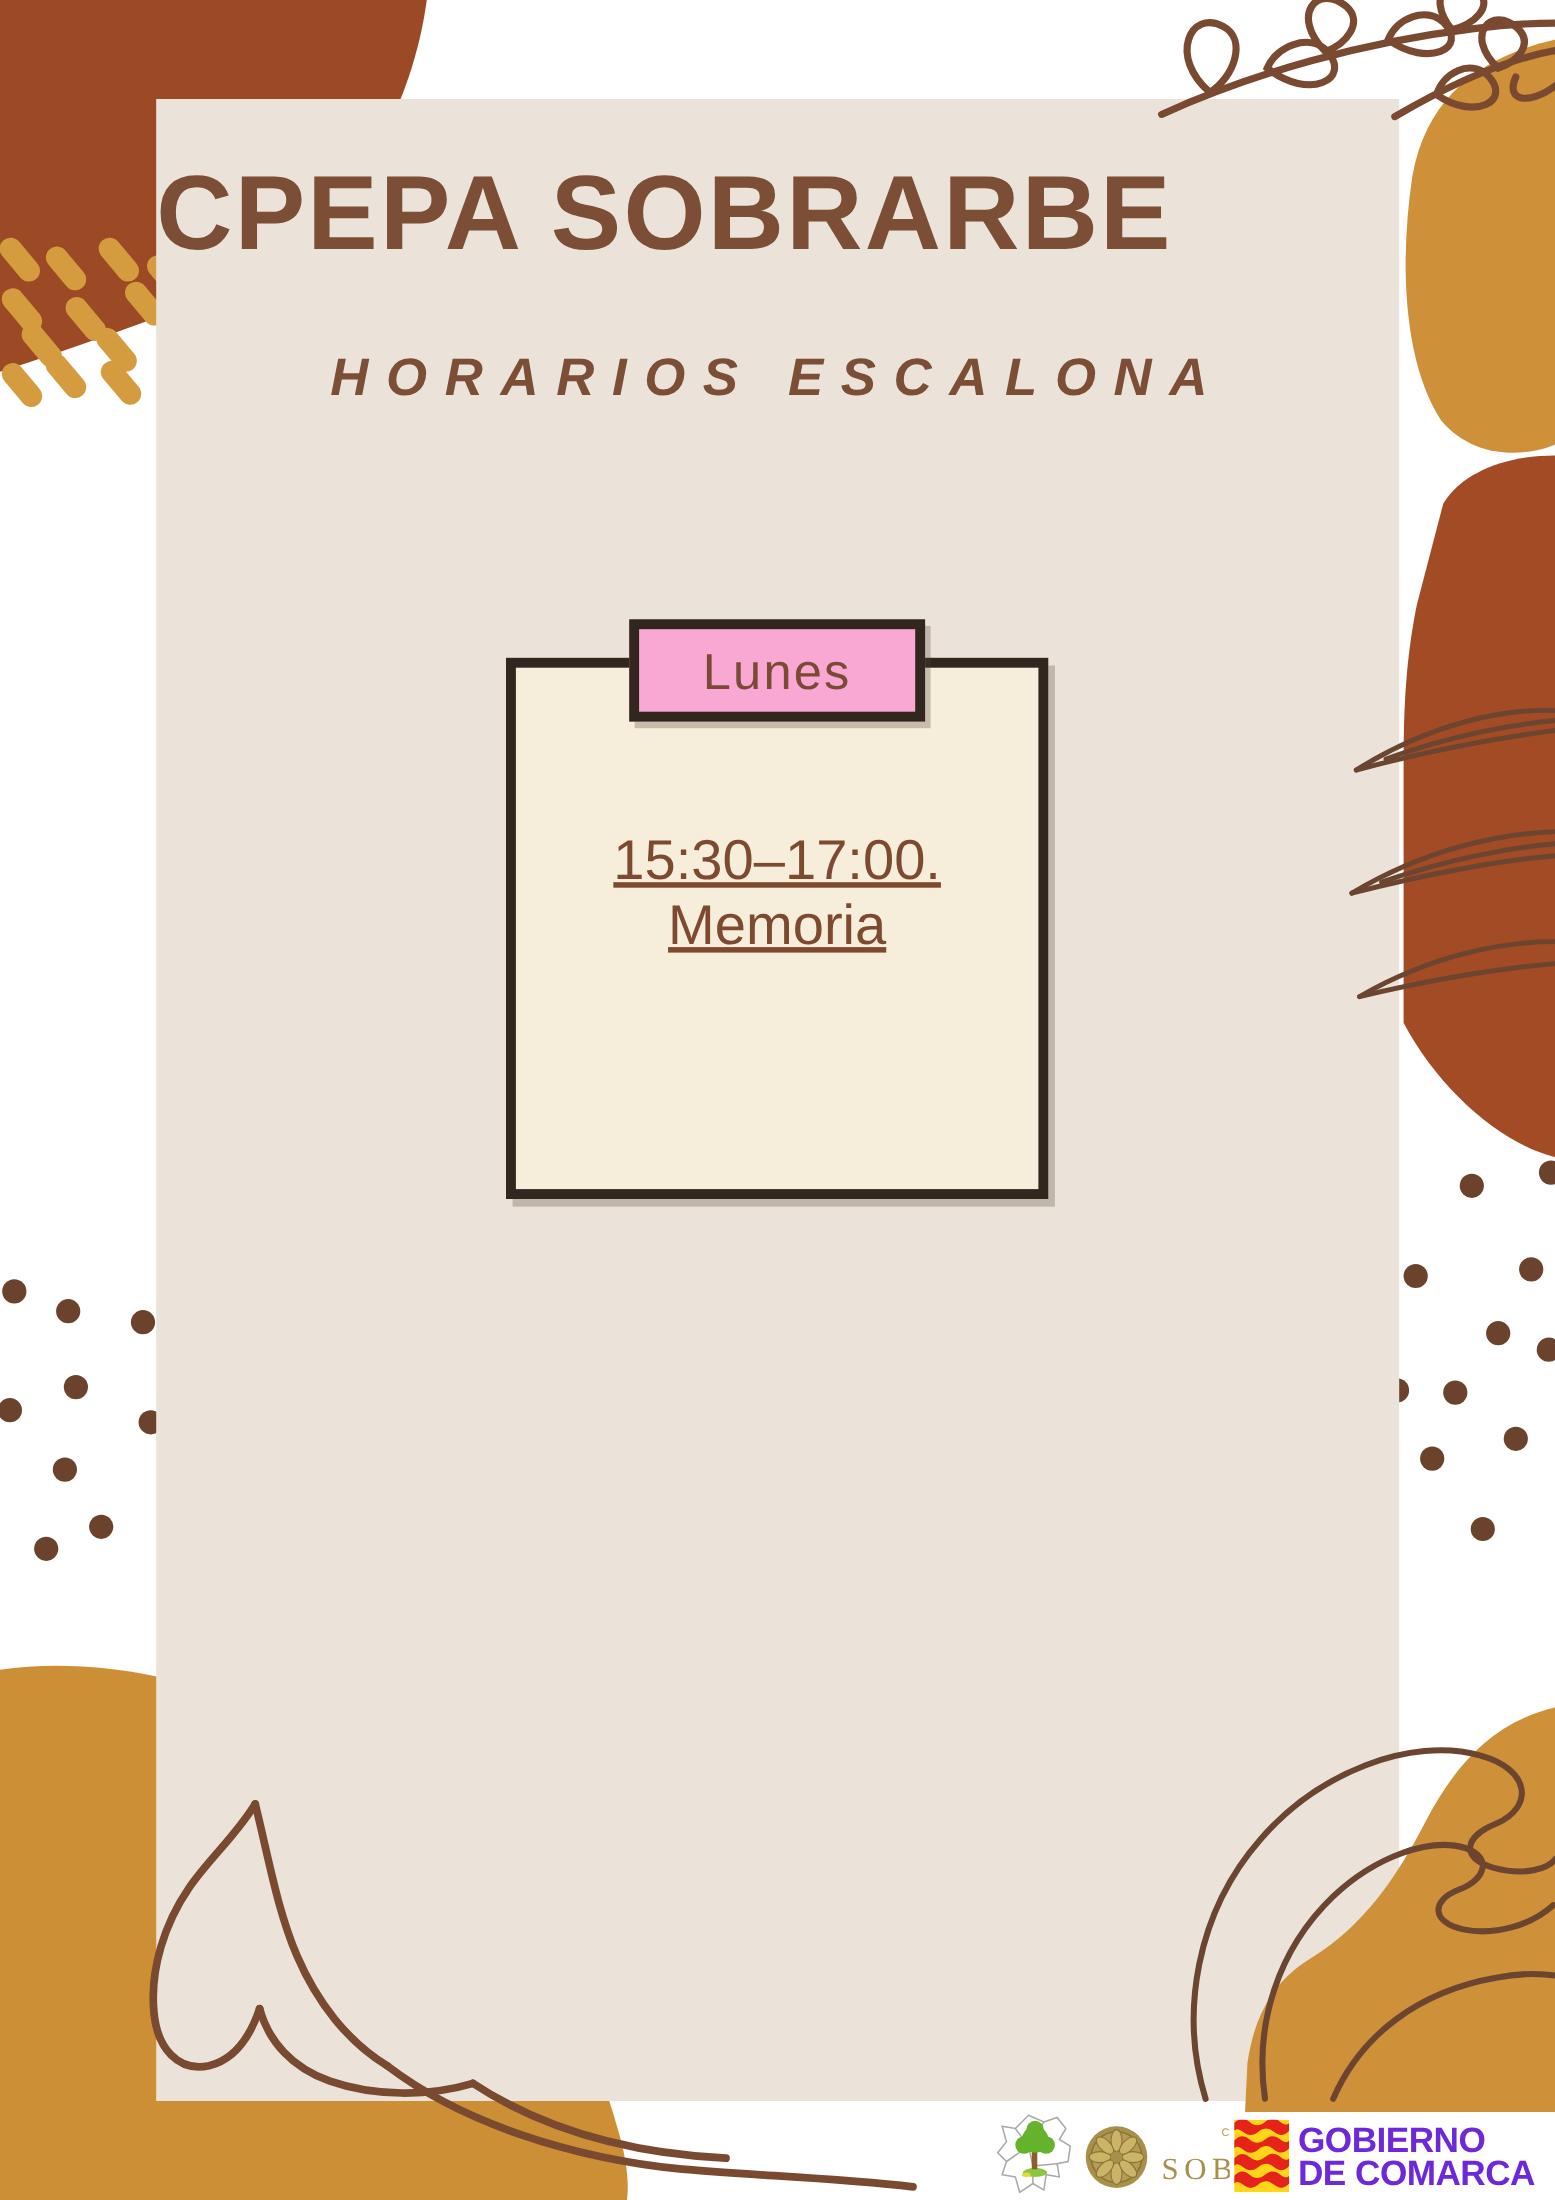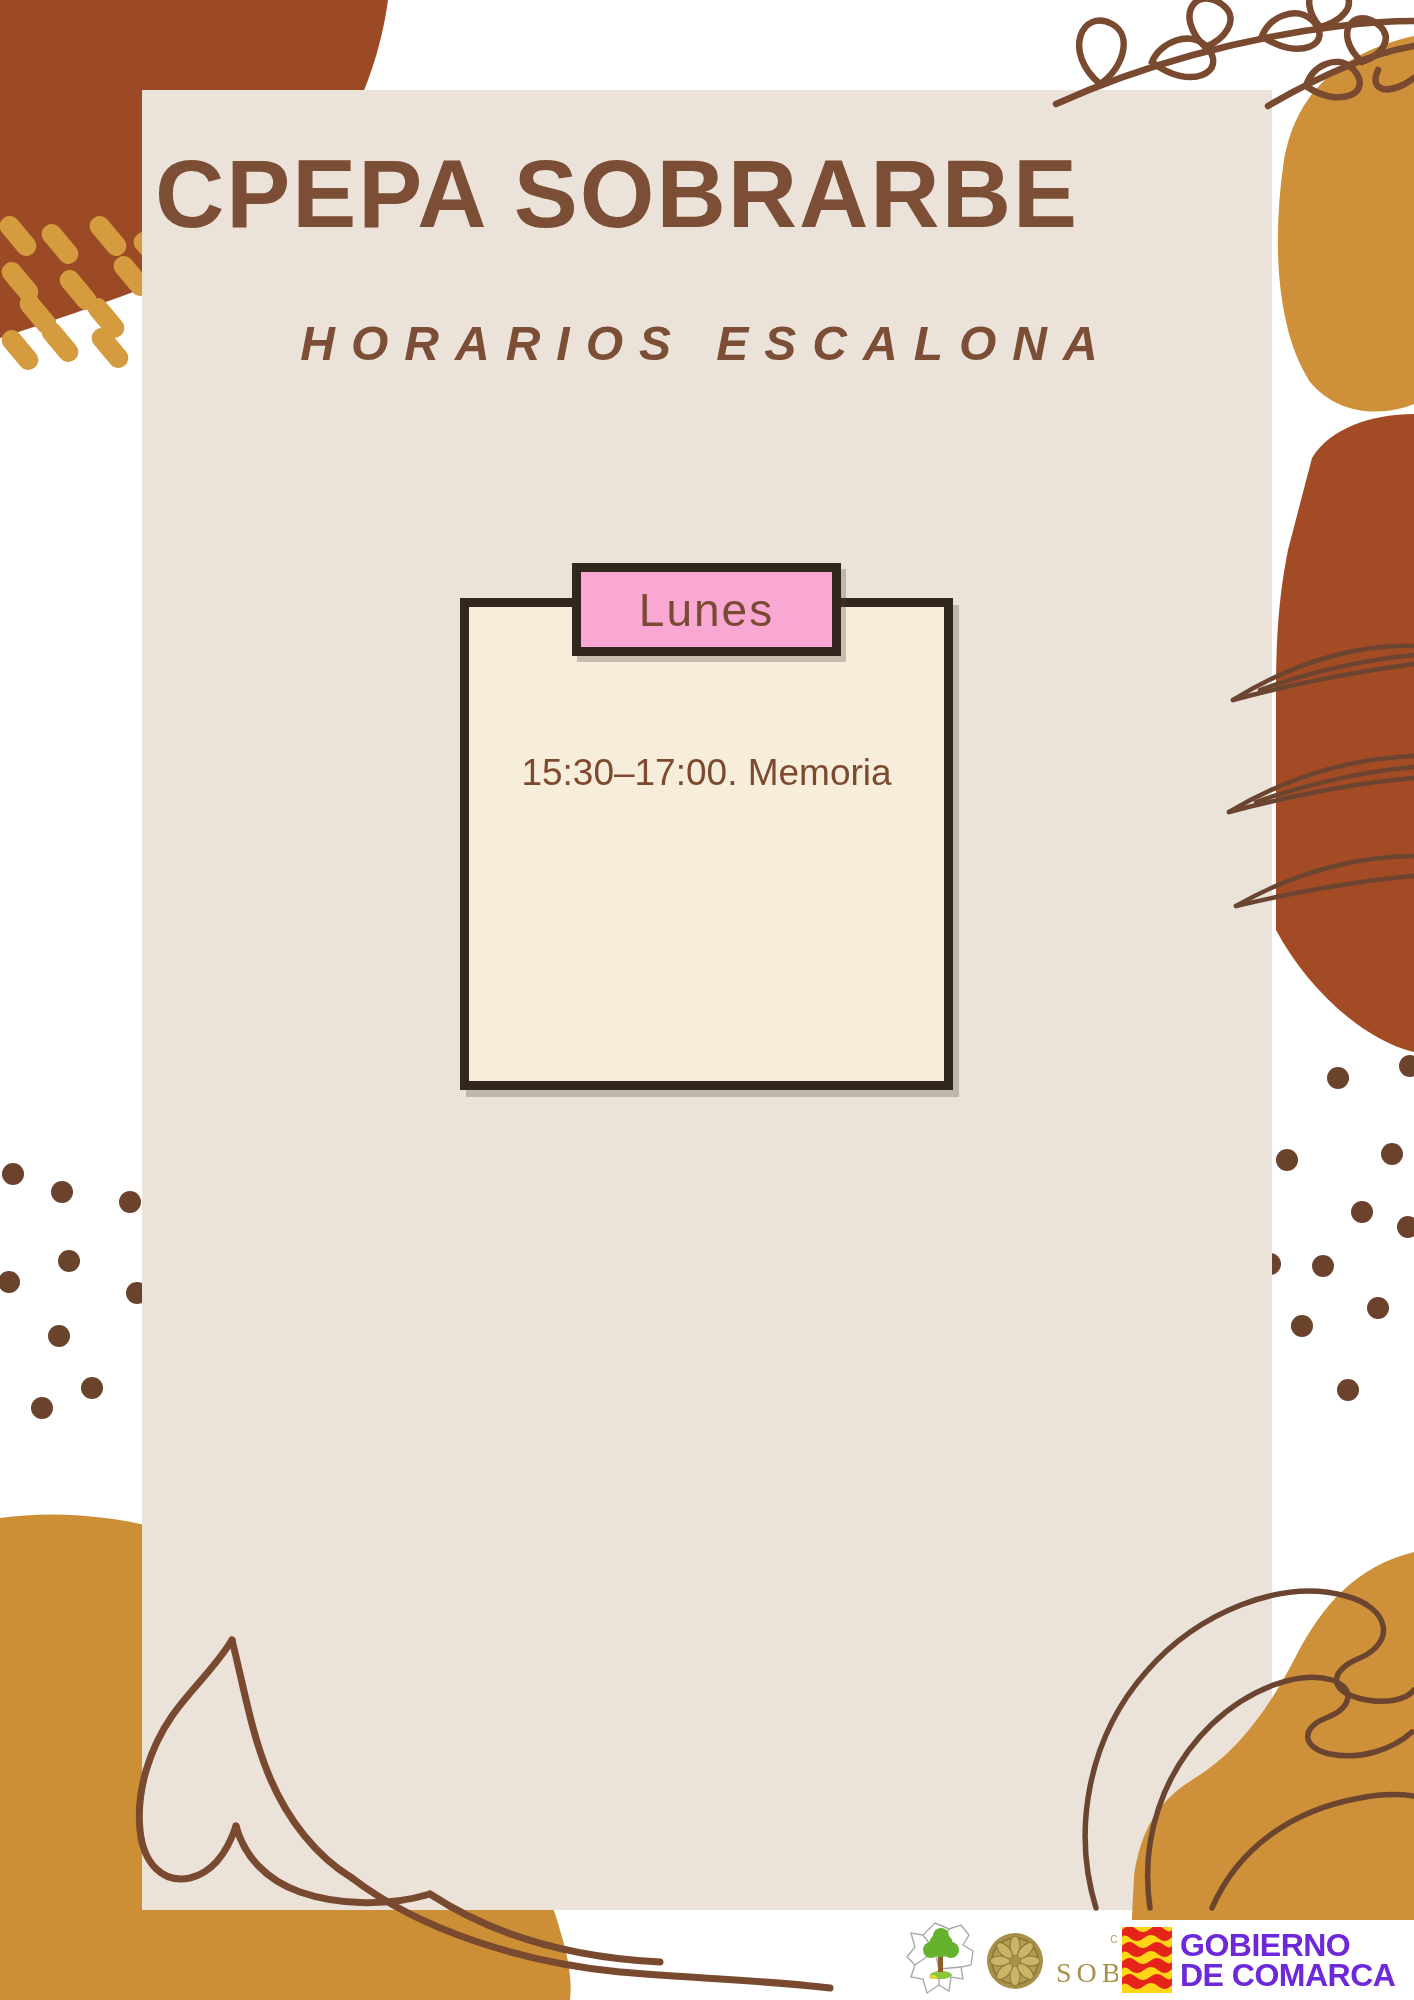--- a/index.html
+++ b/index.html
@@ -9,21 +9,21 @@
   }
   .decor{position:absolute;left:0;top:0;width:1414px;height:2000px;pointer-events:none;}
   .decor-under{z-index:1;}
   .panel{
     position:absolute;left:142px;top:90px;width:1130px;height:1820px;
     background:#ebe3da;z-index:2;
   }
   .decor-over{z-index:3;}
   .poster-title{
     position:absolute;left:142px;top:146px;width:950px;z-index:6;
-    text-align:center;font-size:96px;line-height:1;font-weight:700;
+    font-size:96px;line-height:1;font-weight:700;
     letter-spacing:2px;color:#7c4e35;
   }
   .poster-subtitle{
     position:absolute;left:142px;top:320px;width:1130px;z-index:6;
     text-align:center;font-size:48px;line-height:1;font-weight:700;
     letter-spacing:16px;color:#7c4e35;font-style:italic;
   }
   .schedule-card{
     position:absolute;left:460px;top:598px;width:493px;height:492px;
     box-sizing:border-box;background:#f6eedb;border:9px solid #31271f;
@@ -31,21 +31,21 @@
   }
   .schedule-tab{
     position:absolute;left:572px;top:563px;width:269px;height:93px;
     box-sizing:border-box;background:#f9a8d4;border:9px solid #31271f;
     box-shadow:5px 6px 0 rgba(80,66,54,.28);z-index:5;
     display:flex;align-items:center;justify-content:center;
   }
   .schedule-tab span{font-size:46px;color:#7b4a33;letter-spacing:2px;}
   .schedule-line{
     position:absolute;left:460px;top:752px;width:493px;z-index:6;
-    text-align:center;font-size:37px;color:#7d4a30;font-weight:400;
+    text-align:center;font-size:51px;color:#7d4a30;font-weight:400;text-decoration:underline;
   }
   .footer{position:absolute;left:0;top:0;width:1414px;height:2000px;z-index:7;pointer-events:none;}
   .map-logo{position:absolute;left:903px;top:1920px;}
   .sobrarbe-logo{position:absolute;left:986px;top:1932px;display:flex;align-items:center;gap:12px;}
   .sobrarbe-text{display:flex;flex-direction:column;align-items:center;line-height:1;}
   .sobrarbe-comarca{font-size:10px;letter-spacing:4px;color:#b49a50;margin-bottom:2px;}
   .sobrarbe-de{font-size:8px;letter-spacing:2px;color:#b49a50;margin-bottom:4px;}
   .sobrarbe-name{font-family:"Liberation Serif",serif;font-size:28px;letter-spacing:5px;color:#a8904a;}
   .gobierno-logo{
     position:absolute;left:1118px;top:1920px;width:296px;height:80px;

